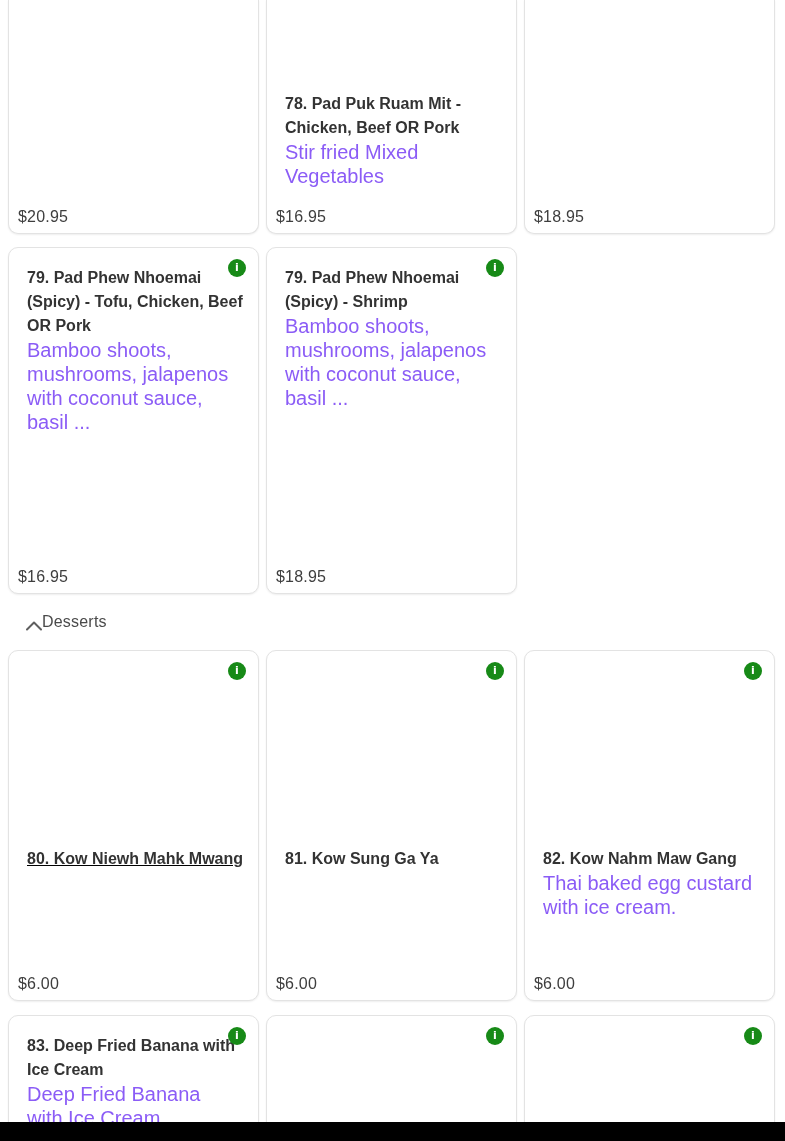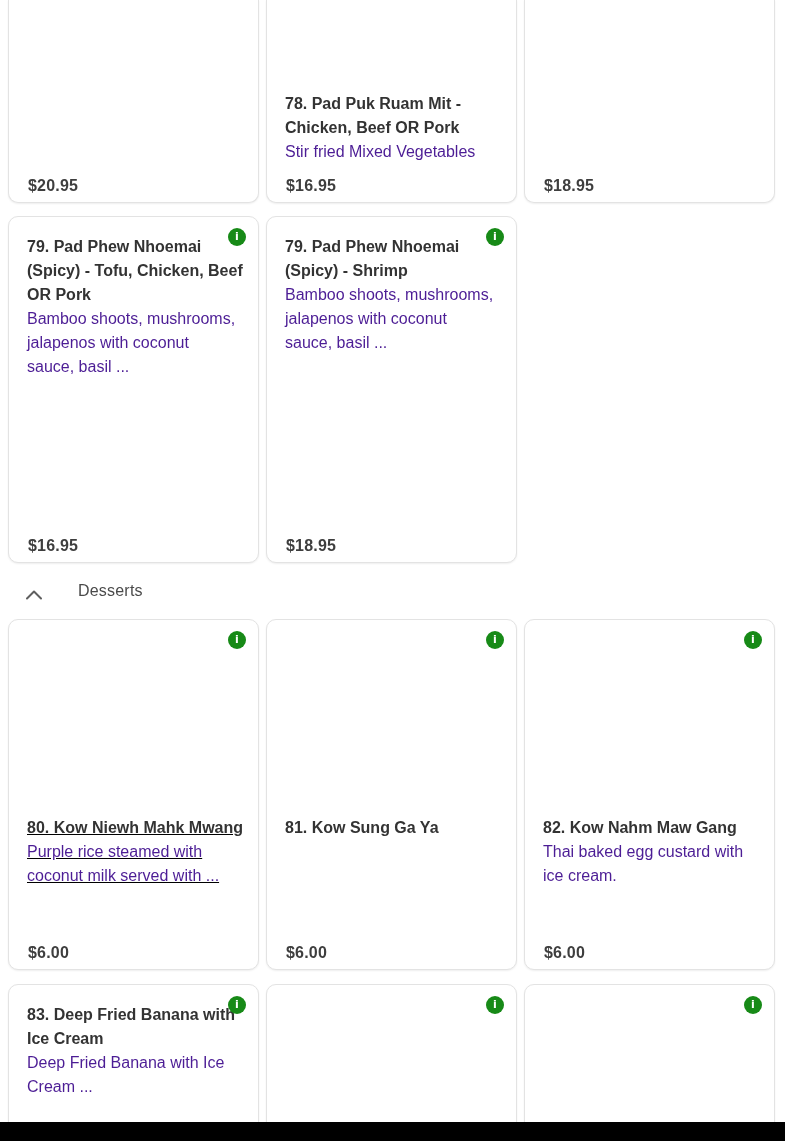--- a/index.html
+++ b/index.html
@@ -18,57 +18,57 @@
   }
   .card{
     position:relative;
     background:#ffffff;
     border:1px solid #e3e3e3;
     border-radius:10px;
     box-shadow:0 1px 2px rgba(0,0,0,0.07);
     box-sizing:border-box;
     overflow:hidden;
   }
-  .row-1 .card{height:203px;border-top:none;border-radius:0 0 10px 10px;}
+  .row-1 .card{height:234px;border-top:none;border-radius:0 0 10px 10px;}
   .row-2{margin-top:13px;}
   .row-2 .card{height:347px;}
   .row-3 .card{height:351px;}
   .row-4{margin-top:14px;}
   .row-4 .card{height:347px;}
   .empty-cell{border:none;background:transparent;box-shadow:none;}
   .body{padding:18px 6px 0 18px;}
   .body.pushed{padding-top:92px;}
   .img-spacer{height:178px;}
   .card-title{
     font-size:16px;font-weight:bold;line-height:24px;color:#333333;
     padding-right:8px;margin:0;
   }
   .card-desc{
-    font-size:16px;font-weight:normal;line-height:24px;color:#4c1d95;
+    font-size:20px;font-weight:normal;line-height:24px;color:#8b5cf6;
     margin:0;padding-right:12px;
   }
   .card-price{
-    position:absolute;left:19px;bottom:7px;
-    font-size:16px;color:#3e3e3e;letter-spacing:0.2px;font-weight:bold;
+    position:absolute;left:9px;bottom:7px;
+    font-size:16px;color:#3e3e3e;letter-spacing:0.2px;
   }
   .info-icon{
     position:absolute;top:11px;right:12px;
     width:18px;height:18px;border-radius:50%;
     background:#178a17;color:#ffffff;
     font-size:11px;font-weight:bold;line-height:18px;text-align:center;
     font-family:"DejaVu Sans", sans-serif;
     cursor:pointer;
   }
   .section-header{
     height:56px;display:flex;align-items:center;
     padding-left:26px;
   }
   .chevron-btn{width:16px;height:10px;display:inline-block;cursor:pointer;}
   .section-label{
-    margin-left:36px;font-size:16px;color:#4a4a4a;letter-spacing:0.2px;text-align:right;
+    font-size:16px;color:#4a4a4a;letter-spacing:0.2px;text-align:right;
   }
   .bottom-bar{
     position:absolute;left:0;right:0;bottom:0;height:19px;background:#000000;
   }
 </style>
 </head>
 <body>
 
 <div class="content">
 
@@ -116,21 +116,20 @@
     </span>
     <span class="section-label">Desserts</span>
   </div>
 
   <div class="grid row-3">
     <div class="card">
       <span class="info-icon">i</span>
       <div class="img-spacer"></div>
       <div class="body" style="padding-top:18px;text-decoration:underline;">
         <div class="card-title">80. Kow Niewh Mahk Mwang</div>
-        <div class="card-desc">Purple rice steamed with coconut milk served with ...</div>
       </div>
       <div class="card-price">$6.00</div>
     </div>
     <div class="card">
       <span class="info-icon">i</span>
       <div class="img-spacer"></div>
       <div class="body" style="padding-top:18px;">
         <div class="card-title">81. Kow Sung Ga Ya</div>
       </div>
       <div class="card-price">$6.00</div>

